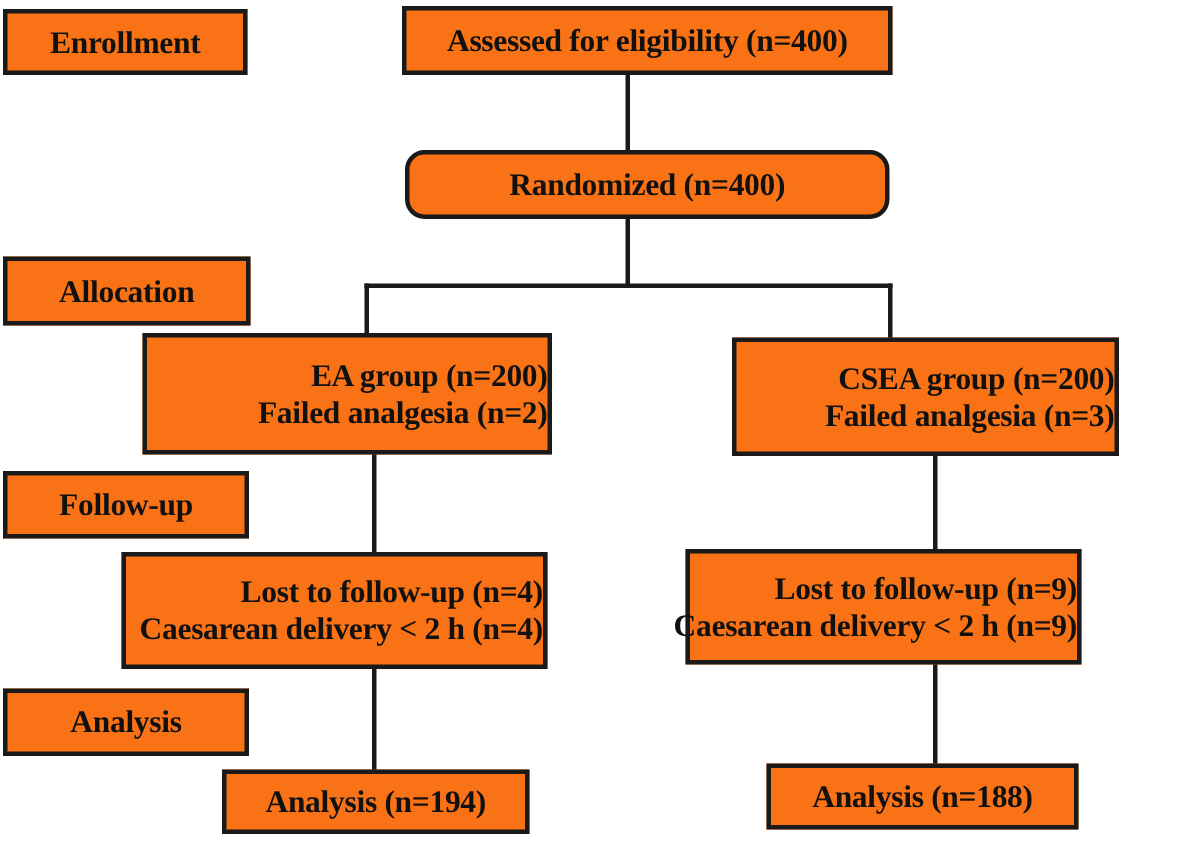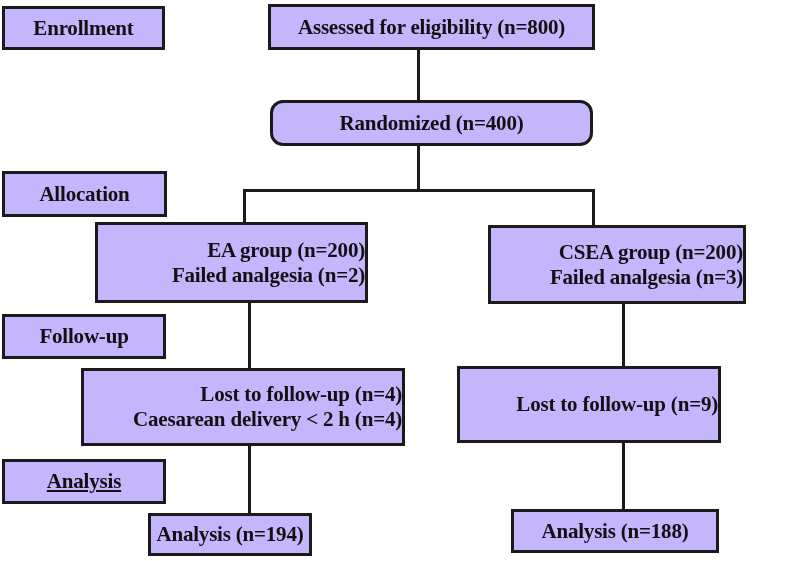--- a/index.html
+++ b/index.html
@@ -13,21 +13,21 @@
     width: 786px;
     height: 561px;
     background: #ffffff;
     font-family: "Liberation Serif", "DejaVu Serif", serif;
     overflow: hidden;
   }
   .box {
     position: absolute;
     box-sizing: border-box;
     border: 3px solid #1a1a1a;
-    background: #c4b5fd;
+    background: #f97316;
     display: flex;
     flex-direction: column;
     justify-content: center;
     z-index: 3;
     font-weight: bold;
     color: #111111;
     letter-spacing: -0.2px;
   }
   .box.center { align-items: center; }
   .box.left-text { align-items: flex-end; }
@@ -79,52 +79,53 @@
   </div>
 
   <div class="box center stage-box" style="left:2px; top:171px; width:165px; height:46px;">
     <span class="line">Allocation</span>
   </div>
 
   <div class="box center stage-box" style="left:2px; top:314px; width:164px; height:45px;">
     <span class="line">Follow-up</span>
   </div>
 
-  <div class="box center stage-box" style="left:2px; top:459px; width:164px; height:45px;text-decoration:underline;">
+  <div class="box center stage-box" style="left:2px; top:459px; width:164px; height:45px;">
     <span class="line">Analysis</span>
   </div>
 
   <div class="box center node-box" style="left:268px; top:4px; width:327px; height:46px;">
-    <span class="line">Assessed for eligibility (n=800)</span>
+    <span class="line">Assessed for eligibility (n=400)</span>
   </div>
 
   <div class="box center node-box" style="left:270px; top:100px; width:323px; height:46px;border-radius:13px;">
     <span class="line">Randomized (n=400)</span>
   </div>
 
   <div class="box left-text node-box" style="left:95px; top:222px; width:273px; height:81px;">
     <span class="line">EA group (n=200)</span>
     <span class="line">Failed analgesia (n=2)</span>
   </div>
 
   <div class="box left-text node-box" style="left:488px; top:225px; width:258px; height:79px;padding-left:20px;">
     <span class="line">CSEA group (n=200)</span>
     <span class="line">Failed analgesia (n=3)</span>
   </div>
 
-  <div class="box left-text node-box" style="left:81px; top:368px; width:324px; height:78px;">
+  <div class="box left-text node-box" style="left:81px; top:368px; width:284px; height:78px;">
     <span class="line">Lost to follow-up (n=4)</span>
     <span class="line">Caesarean delivery &lt; 2 h (n=4)</span>
   </div>
 
   <div class="box left-text node-box" style="left:457px; top:366px; width:264px; height:77px;">
     <span class="line">Lost to follow-up (n=9)</span>
+    <span class="line">Caesarean delivery &lt; 2 h (n=9)</span>
   </div>
 
-  <div class="box center node-box" style="left:148px; top:513px; width:164px; height:43px;justify-content:center;">
+  <div class="box center node-box" style="left:148px; top:513px; width:205px; height:43px;justify-content:center;">
     <span class="line">Analysis (n=194)</span>
   </div>
 
   <div class="box center node-box" style="left:511px; top:509px; width:208px; height:44px;">
     <span class="line">Analysis (n=188)</span>
   </div>
 
 </div>
 
 </body></html>

